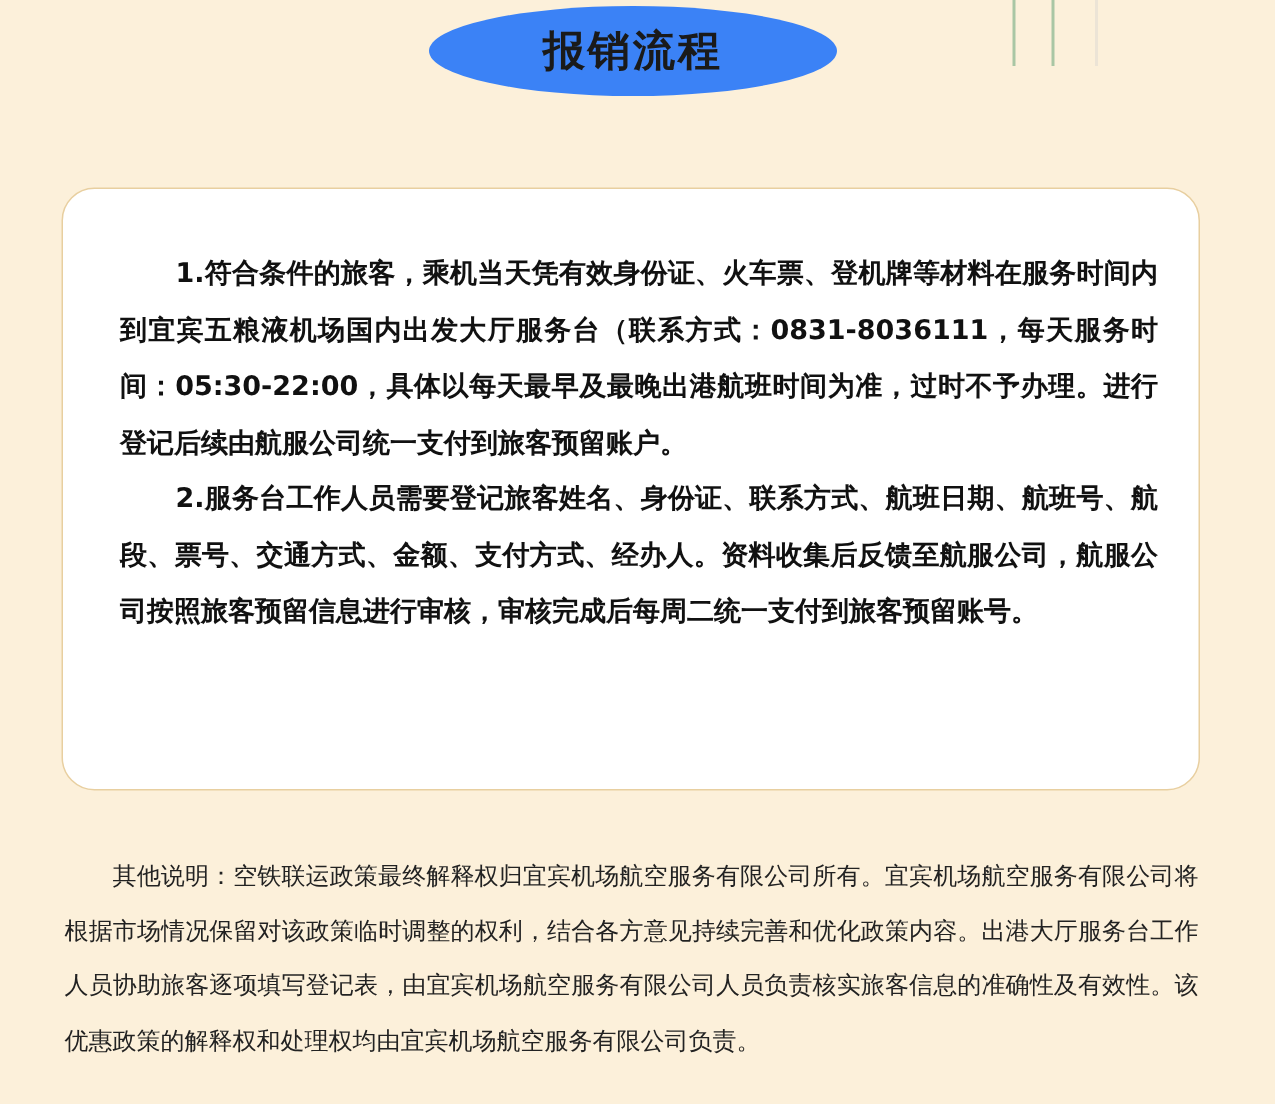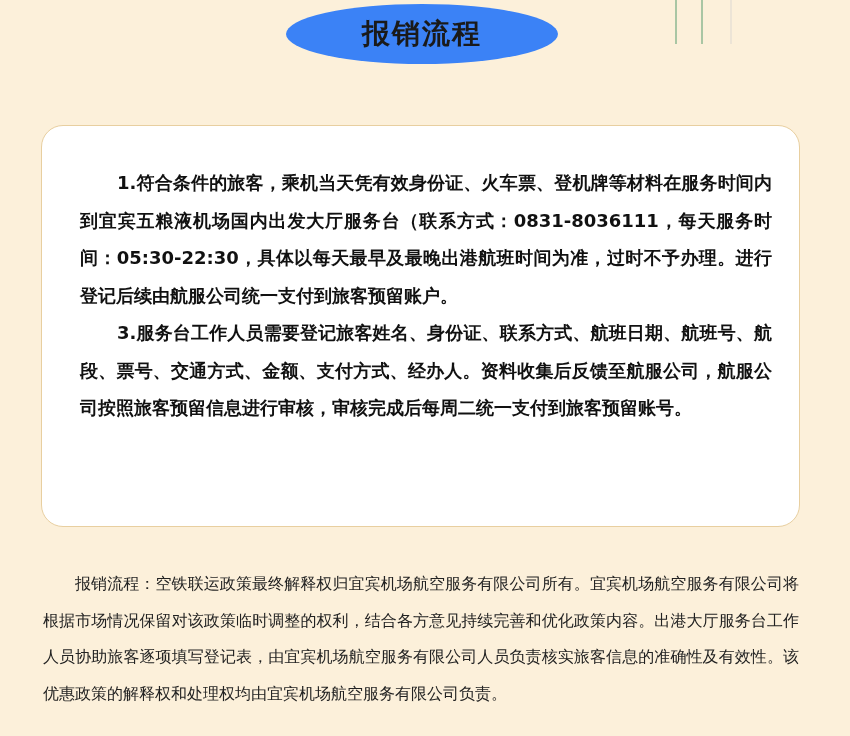--- a/index.html
+++ b/index.html
@@ -96,18 +96,18 @@
   <div class="deco-line l2"></div>
   <div class="deco-line l3"></div>
 </div>
 
 <div class="title-pill">
   <span class="title-text">报销流程</span>
 </div>
 
 <div class="card">
   <div class="card-body">
-    <p class="card-para">1.符合条件的旅客，乘机当天凭有效身份证、火车票、登机牌等材料在服务时间内到宜宾五粮液机场国内出发大厅服务台（联系方式：0831-8036111，每天服务时间：05:30-22:30，具体以每天最早及最晚出港航班时间为准，过时不予办理。进行登记后续由航服公司统一支付到旅客预留账户。</p>
-    <p class="card-para">3.服务台工作人员需要登记旅客姓名、身份证、联系方式、航班日期、航班号、航段、票号、交通方式、金额、支付方式、经办人。资料收集后反馈至航服公司，航服公司按照旅客预留信息进行审核，审核完成后每周二统一支付到旅客预留账号。</p>
+    <p class="card-para">1.符合条件的旅客，乘机当天凭有效身份证、火车票、登机牌等材料在服务时间内到宜宾五粮液机场国内出发大厅服务台（联系方式：0831-8036111，每天服务时间：05:30-22:00，具体以每天最早及最晚出港航班时间为准，过时不予办理。进行登记后续由航服公司统一支付到旅客预留账户。</p>
+    <p class="card-para">2.服务台工作人员需要登记旅客姓名、身份证、联系方式、航班日期、航班号、航段、票号、交通方式、金额、支付方式、经办人。资料收集后反馈至航服公司，航服公司按照旅客预留信息进行审核，审核完成后每周二统一支付到旅客预留账号。</p>
   </div>
 </div>
 
-<p class="notes">报销流程：空铁联运政策最终解释权归宜宾机场航空服务有限公司所有。宜宾机场航空服务有限公司将根据市场情况保留对该政策临时调整的权利，结合各方意见持续完善和优化政策内容。出港大厅服务台工作人员协助旅客逐项填写登记表，由宜宾机场航空服务有限公司人员负责核实旅客信息的准确性及有效性。该优惠政策的解释权和处理权均由宜宾机场航空服务有限公司负责。</p>
+<p class="notes">其他说明：空铁联运政策最终解释权归宜宾机场航空服务有限公司所有。宜宾机场航空服务有限公司将根据市场情况保留对该政策临时调整的权利，结合各方意见持续完善和优化政策内容。出港大厅服务台工作人员协助旅客逐项填写登记表，由宜宾机场航空服务有限公司人员负责核实旅客信息的准确性及有效性。该优惠政策的解释权和处理权均由宜宾机场航空服务有限公司负责。</p>
 
 </body></html>

